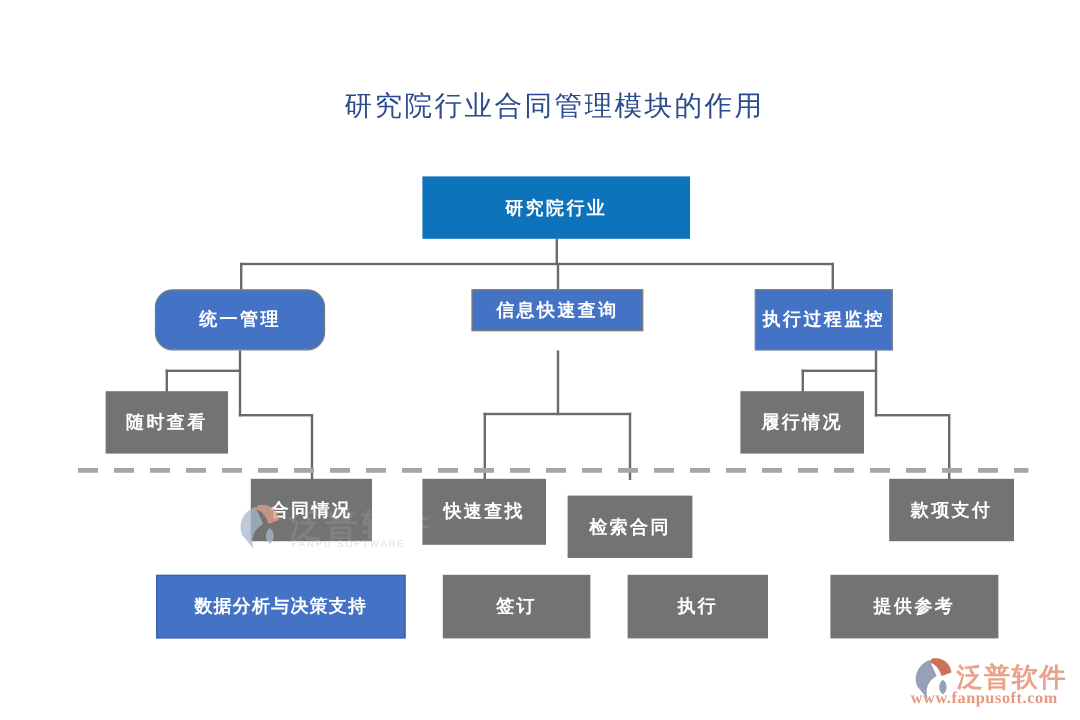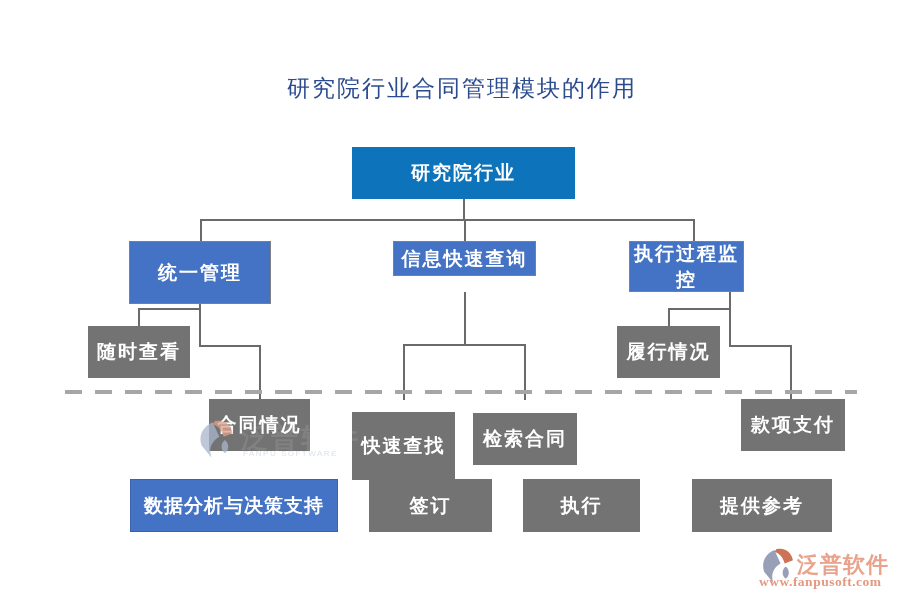--- a/index.html
+++ b/index.html
@@ -6,43 +6,43 @@
   .stage{
     position:relative;width:900px;height:600px;background:#ffffff;
     overflow:hidden;font-family:"Liberation Serif","DejaVu Serif",serif;
   }
   .title{
     position:absolute;left:0;right:0;top:73px;text-align:center;
     font-size:23px;letter-spacing:2px;color:#2b4b8f;padding-left:24px;
   }
   .node{
     position:absolute;display:flex;align-items:center;justify-content:center;
-    color:#ffffff;font-size:19px;font-weight:bold;letter-spacing:2px;
+    color:#ffffff;font-size:15px;font-weight:bold;letter-spacing:2px;
     z-index:2;box-sizing:border-box;text-align:center;
   }
   .blue-root{background:#0d73ba;}
   .blue{background:#4472c4;border:1px solid #7f7f7f;}
   .blue-plain{background:#4472c4;border:1px solid #3a62ad;text-align:right;}
   .gray{background:#737373;}
   .line{position:absolute;background:#6a6a6a;z-index:1;}
   .vl{width:2px;}
   .hl{height:2px;}
   .dashed{
     position:absolute;left:65px;top:390px;width:792px;height:4px;z-index:1;
     background:repeating-linear-gradient(90deg,#a6a6a6 0 17px,transparent 17px 30px);
   }
   
   .n-root{left:352px;top:147px;width:223px;height:52px;}
-  .n-unify{left:129px;top:241px;width:142px;height:63px;}
+  .n-unify{left:129px;top:241px;width:142px;height:51px;border-radius:15px;}
   .n-info{left:393px;top:241px;width:143px;height:35px;}
   .n-exec{left:629px;top:241px;width:115px;height:51px;}
   .n-view{left:88px;top:326px;width:102px;height:52px;}
   .n-perform{left:617px;top:326px;width:103px;height:52px;}
   .n-contract{left:209px;top:399px;width:101px;height:52px;}
-  .n-quick{left:352px;top:412px;width:103px;height:68px;}
+  .n-quick{left:352px;top:399px;width:103px;height:55px;}
   .n-search{left:473px;top:413px;width:104px;height:52px;}
   .n-payment{left:741px;top:399px;width:104px;height:52px;}
   .n-analysis{left:130px;top:479px;width:208px;height:53px;letter-spacing:1px;}
   .n-sign{left:369px;top:479px;width:123px;height:53px;}
   .n-do{left:523px;top:479px;width:117px;height:53px;}
   .n-ref{left:692px;top:479px;width:140px;height:53px;}
   
   .c-root-v{left:463px;top:199px;height:21px;}
   .c-main-h{left:200px;top:219px;width:495px;}
   .c-l2a-v{left:200px;top:219px;height:23px;}

